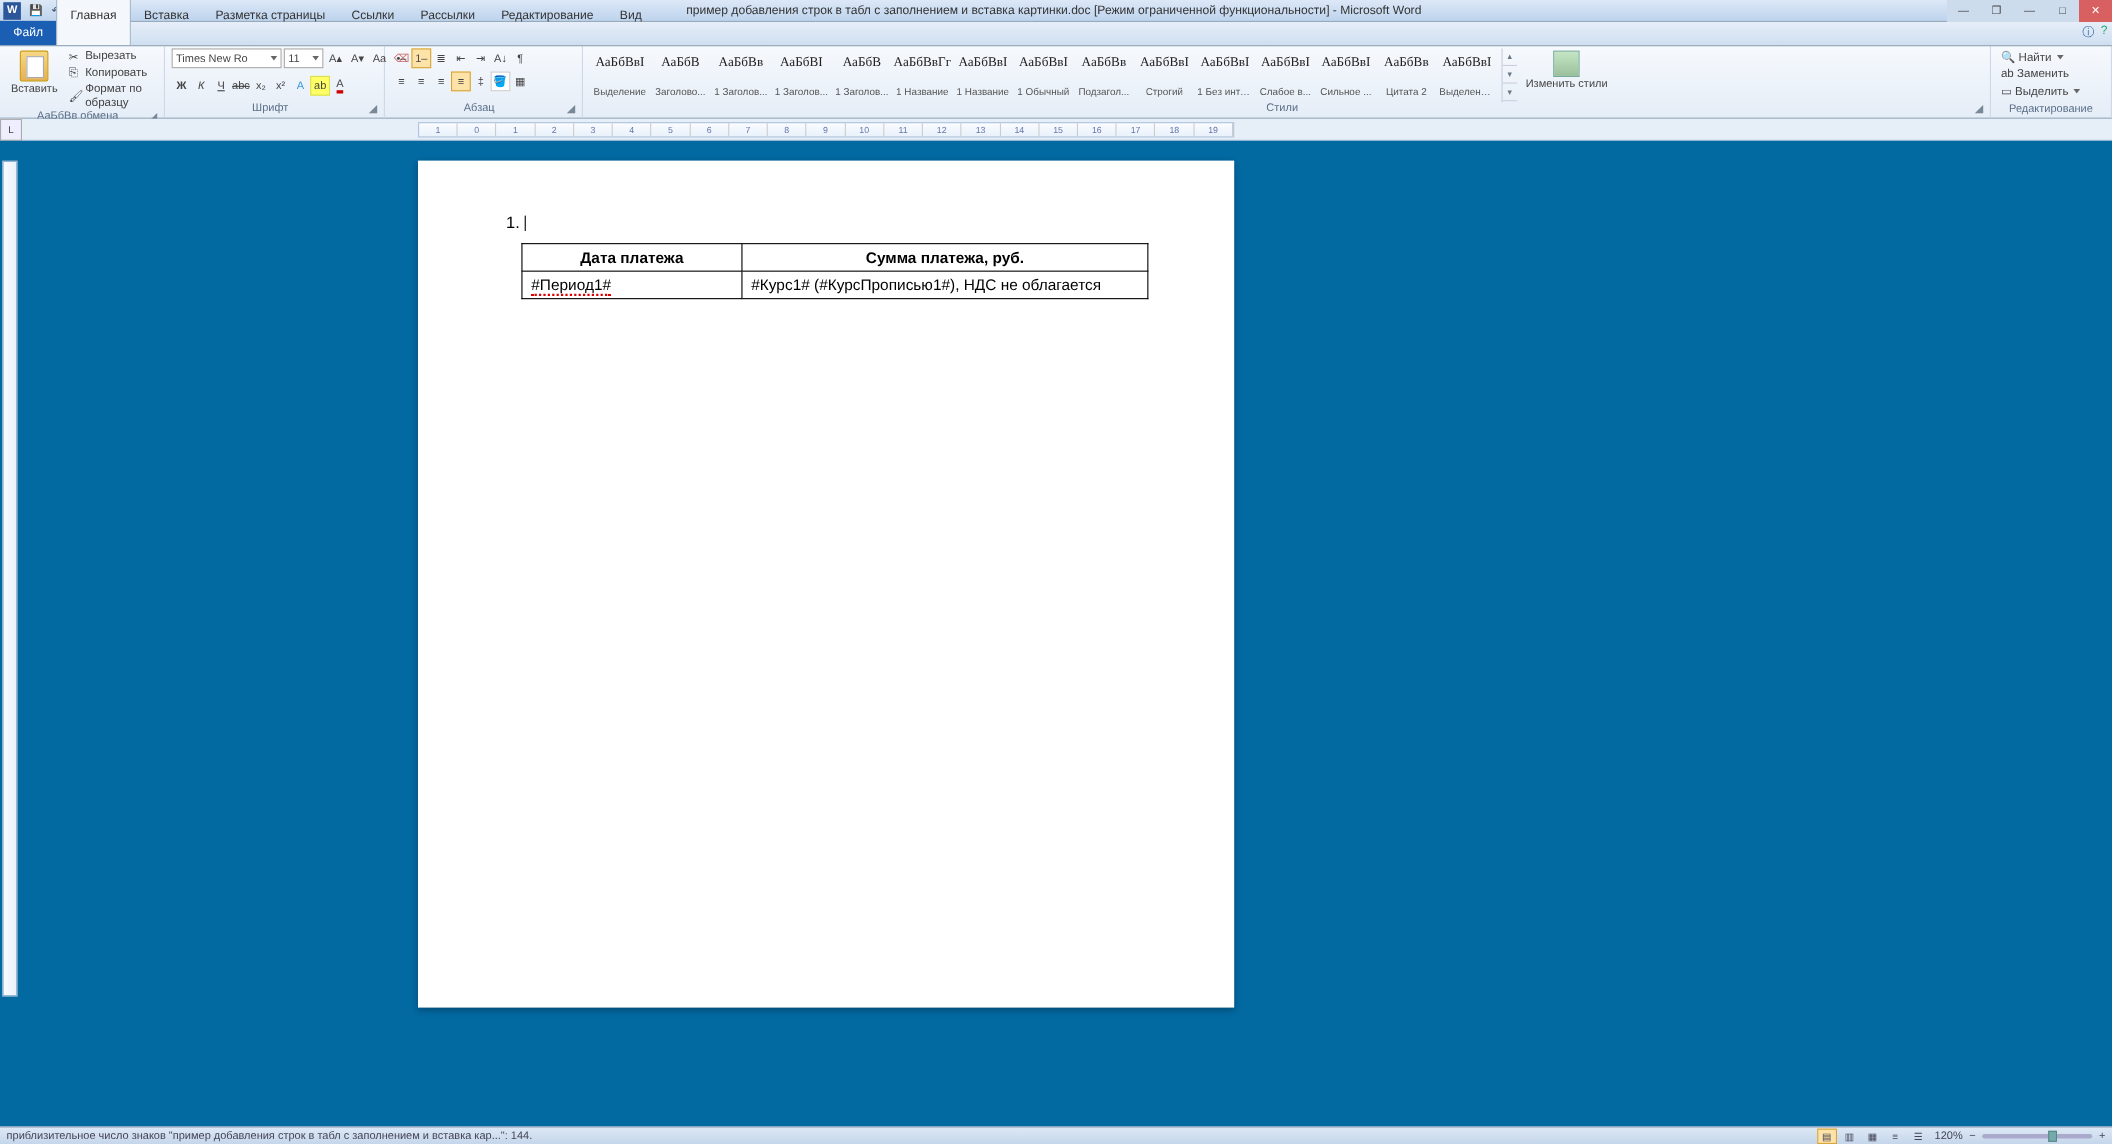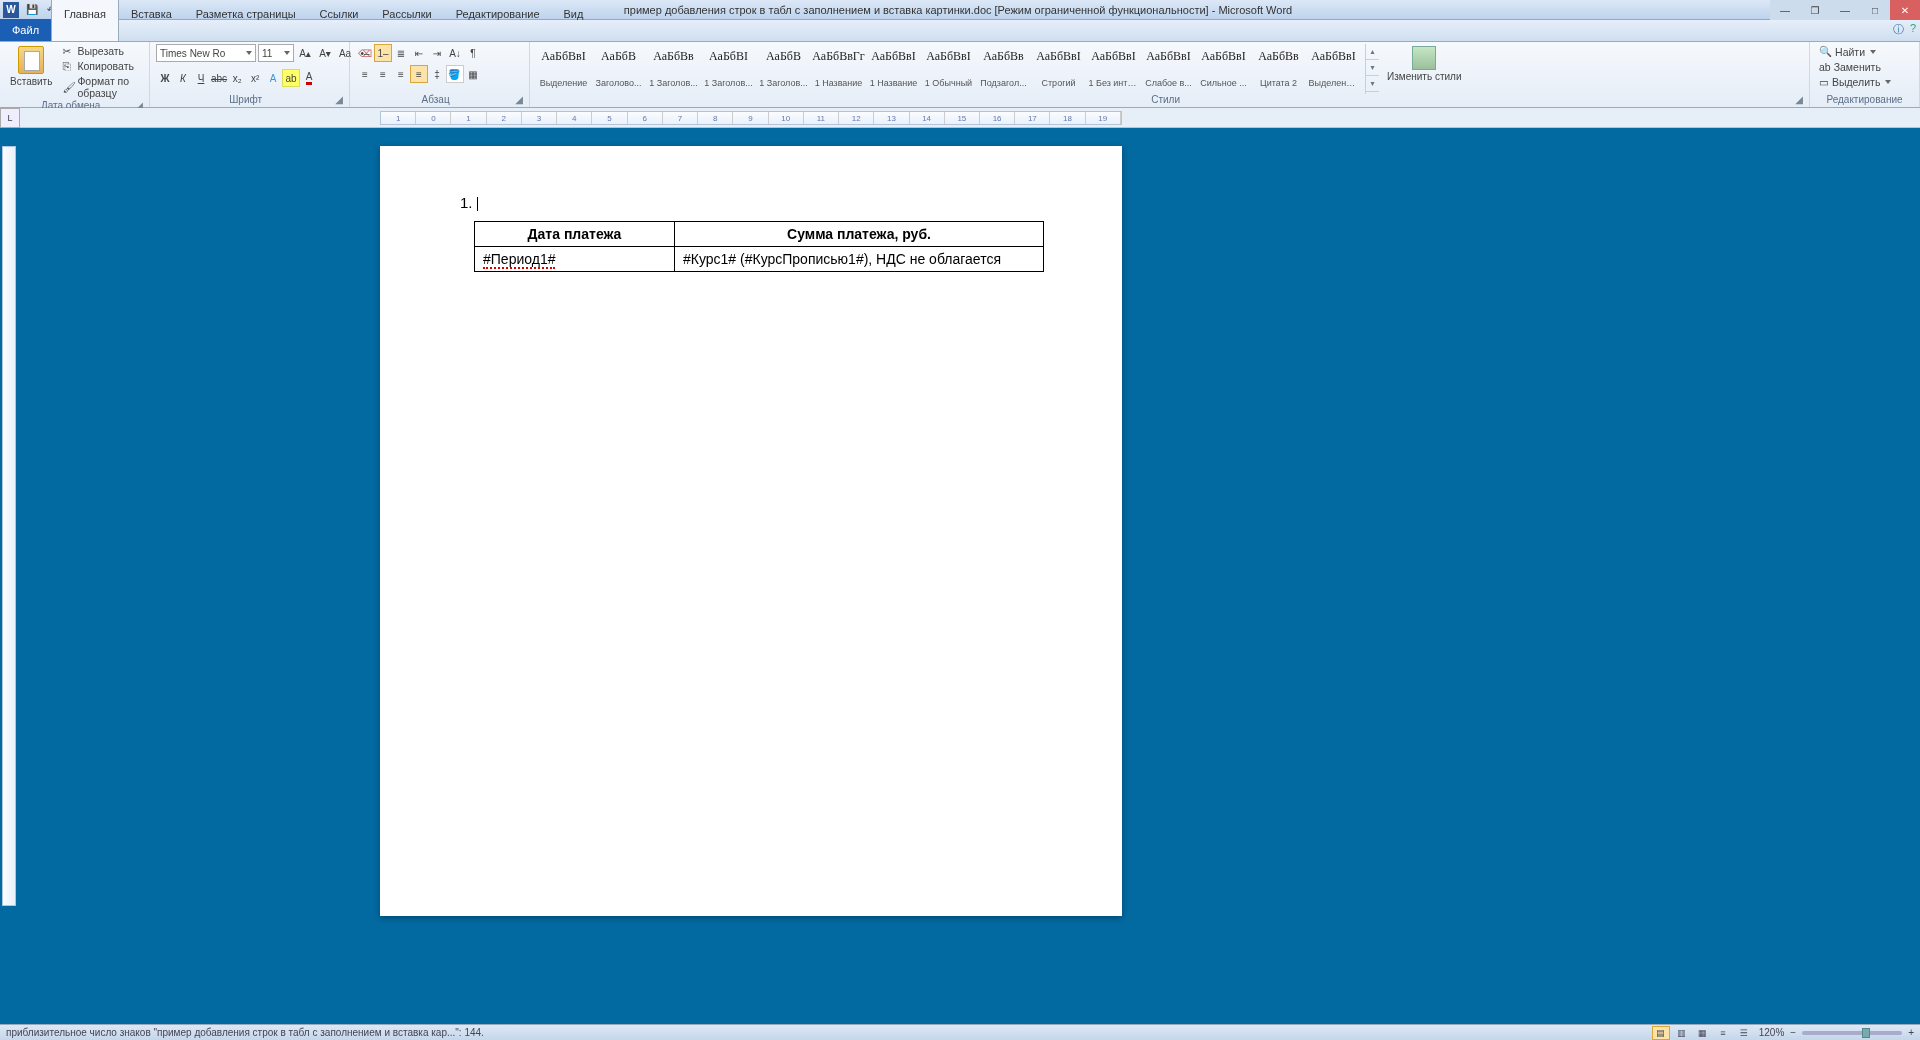--- a/index.html
+++ b/index.html
@@ -124,21 +124,21 @@
         <div>
             <span class="mini-ic">⎘</span>
             <span>Копировать</span>
           </div>
         <div>
             <span class="mini-ic">🖌</span>
             <span>Формат по образцу</span>
           </div>
       </div>
     </div>
-    <div class="group-label"><span>Дата обмена</span> <span style="float:right;color:#789">◢</span></div>
+    <div class="group-label"><span>АаБбВв обмена</span> <span style="float:right;color:#789">◢</span></div>
   </div>
 
   <div class="group" style="width:200px">
     <div class="group-body" style="flex-direction:column;gap:3px">
       <div class="font-row">
         <div class="font-sel">
             <span>Times New Ro</span>
             <span class="tri"></span>
           </div>
         <div class="size-sel">

